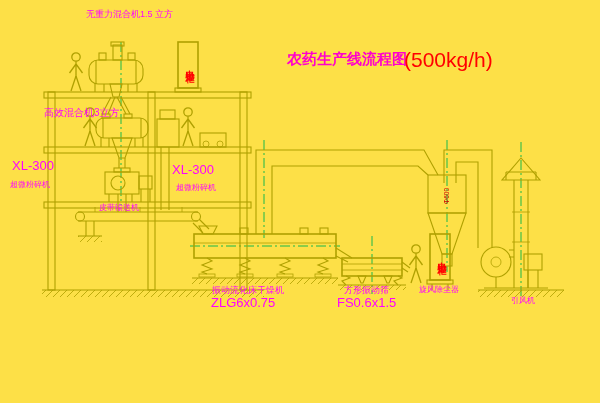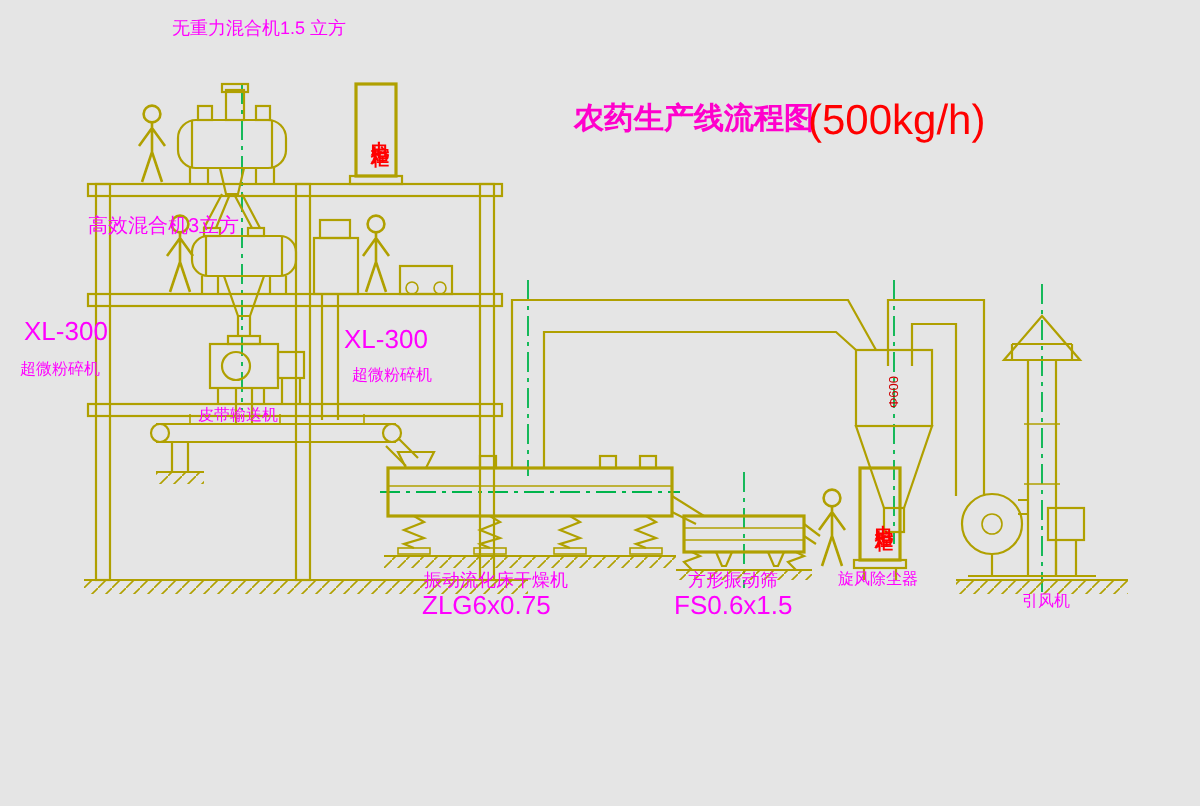--- a/index.html
+++ b/index.html
@@ -1,17 +1,17 @@
 <!DOCTYPE html>
 <html><head>
 <meta charset="utf-8">
 <style>
   html,body { margin:0; padding:0; background:#ffffff; }
   .stage {
-    position:relative; width:600px; height:403px; background:#e5e5e5;
+    position:relative; width:600px; height:403px; background:#fde047;
     overflow:hidden; font-family:"Liberation Sans", sans-serif;
   }
   svg text { font-family:"Liberation Sans", sans-serif; }
   .ln  { fill:none; stroke:#b0a000; stroke-width:1.1; }
   .ln2 { fill:none; stroke:#b0a000; stroke-width:1.6; }
   .thin{ fill:none; stroke:#b0a000; stroke-width:0.8; }
   .cl  { fill:none; stroke:#00b44c; stroke-width:0.9; stroke-dasharray:10 3 2 3; }
   .mag { fill:#ff00ff; }
   .red { fill:#ff0000; }
   .vlabel {

